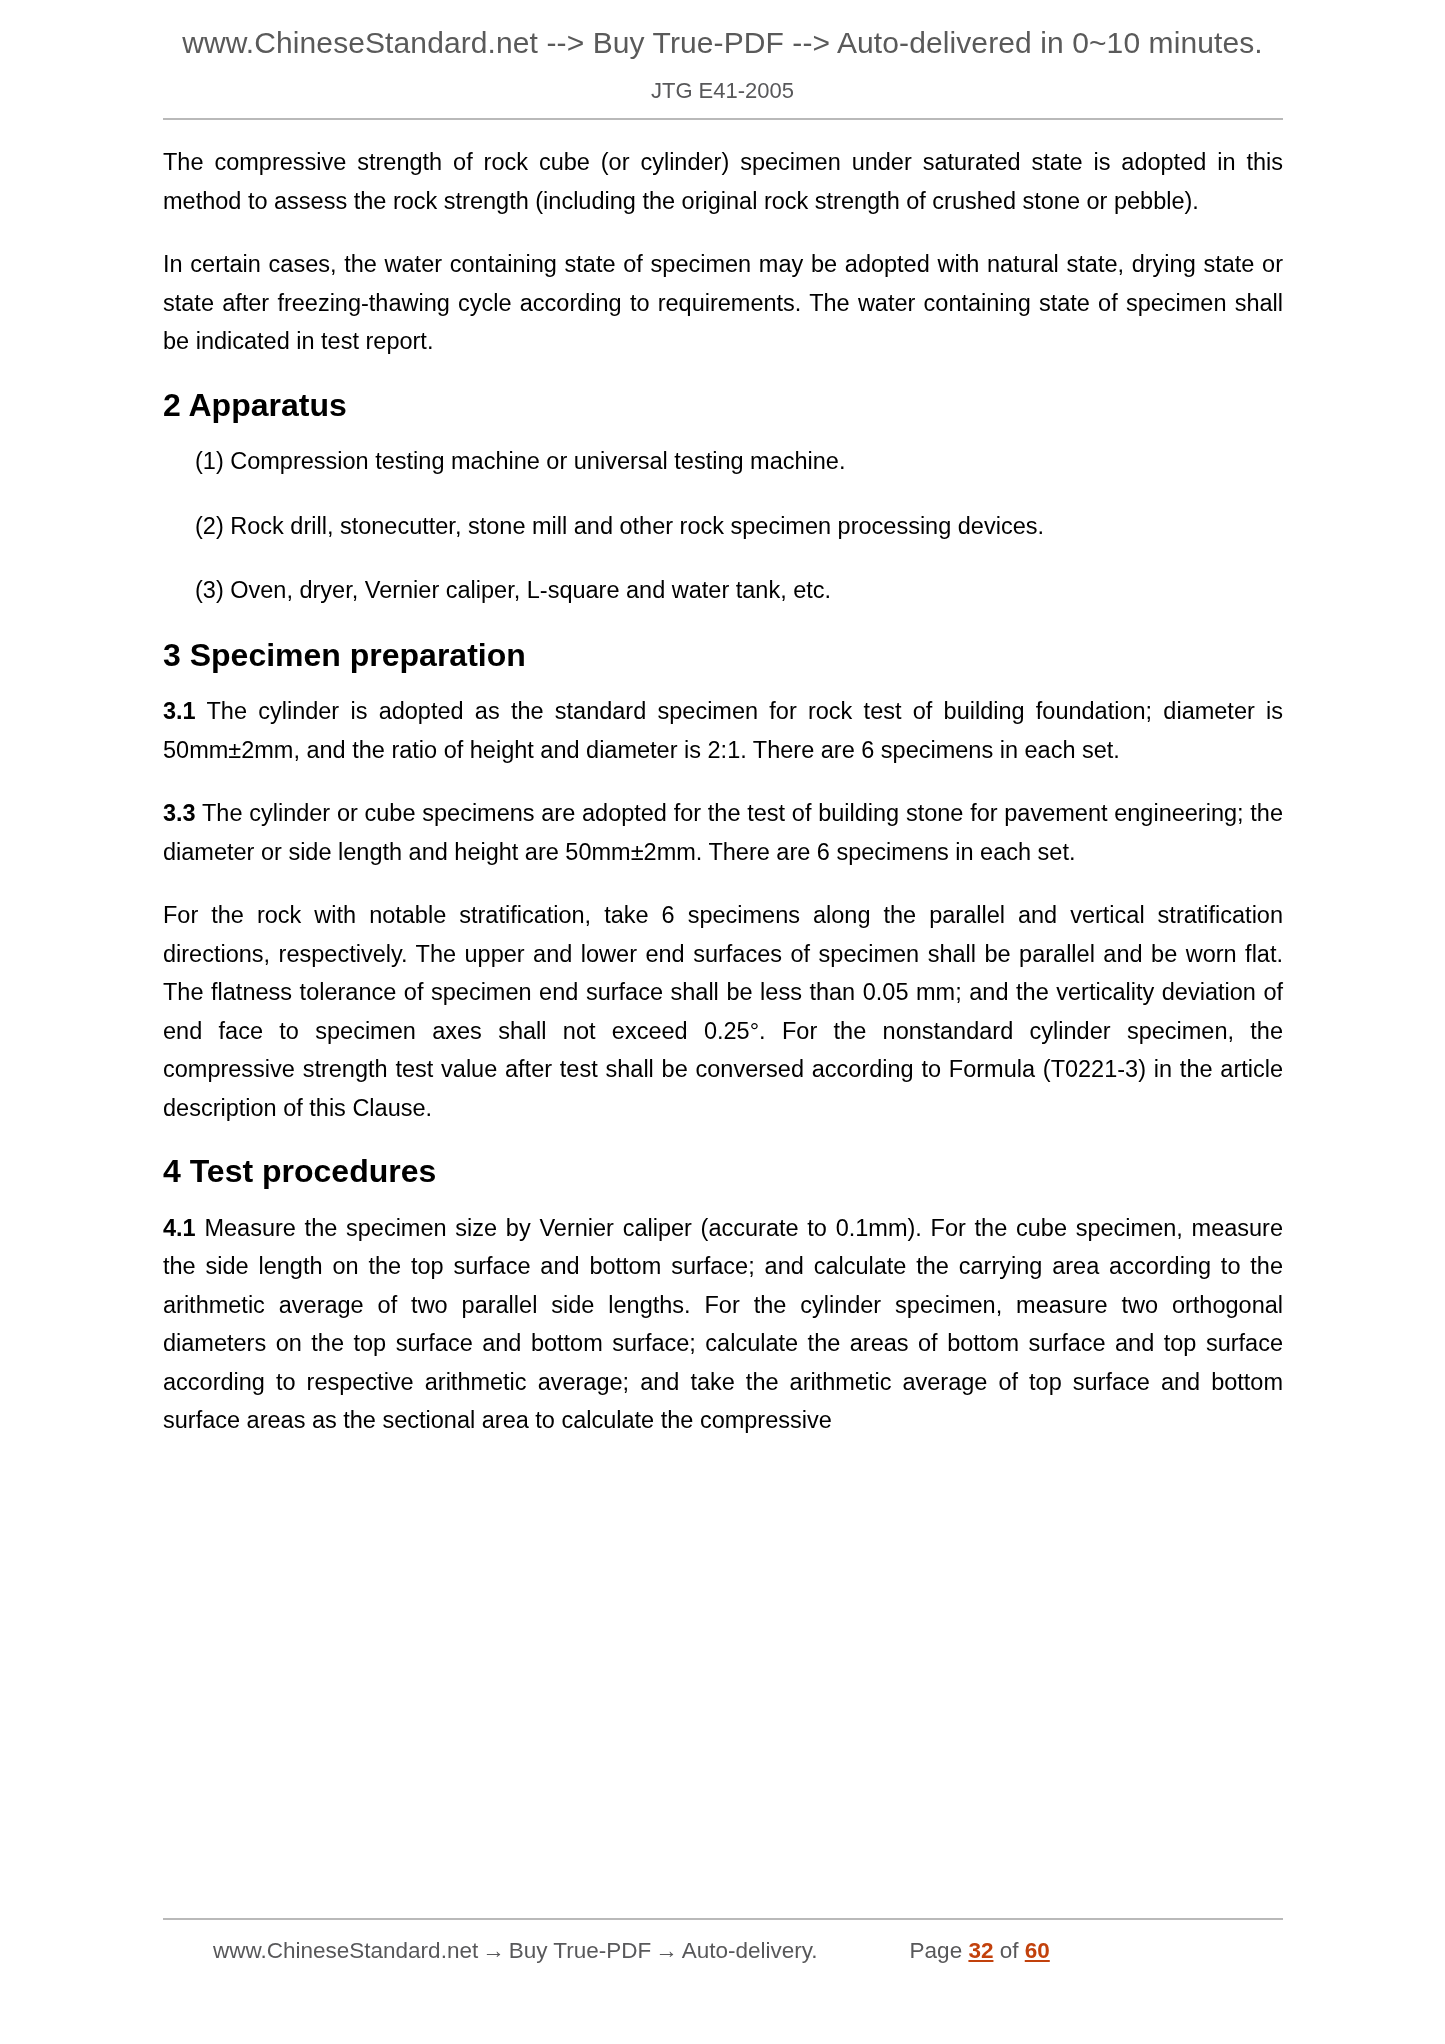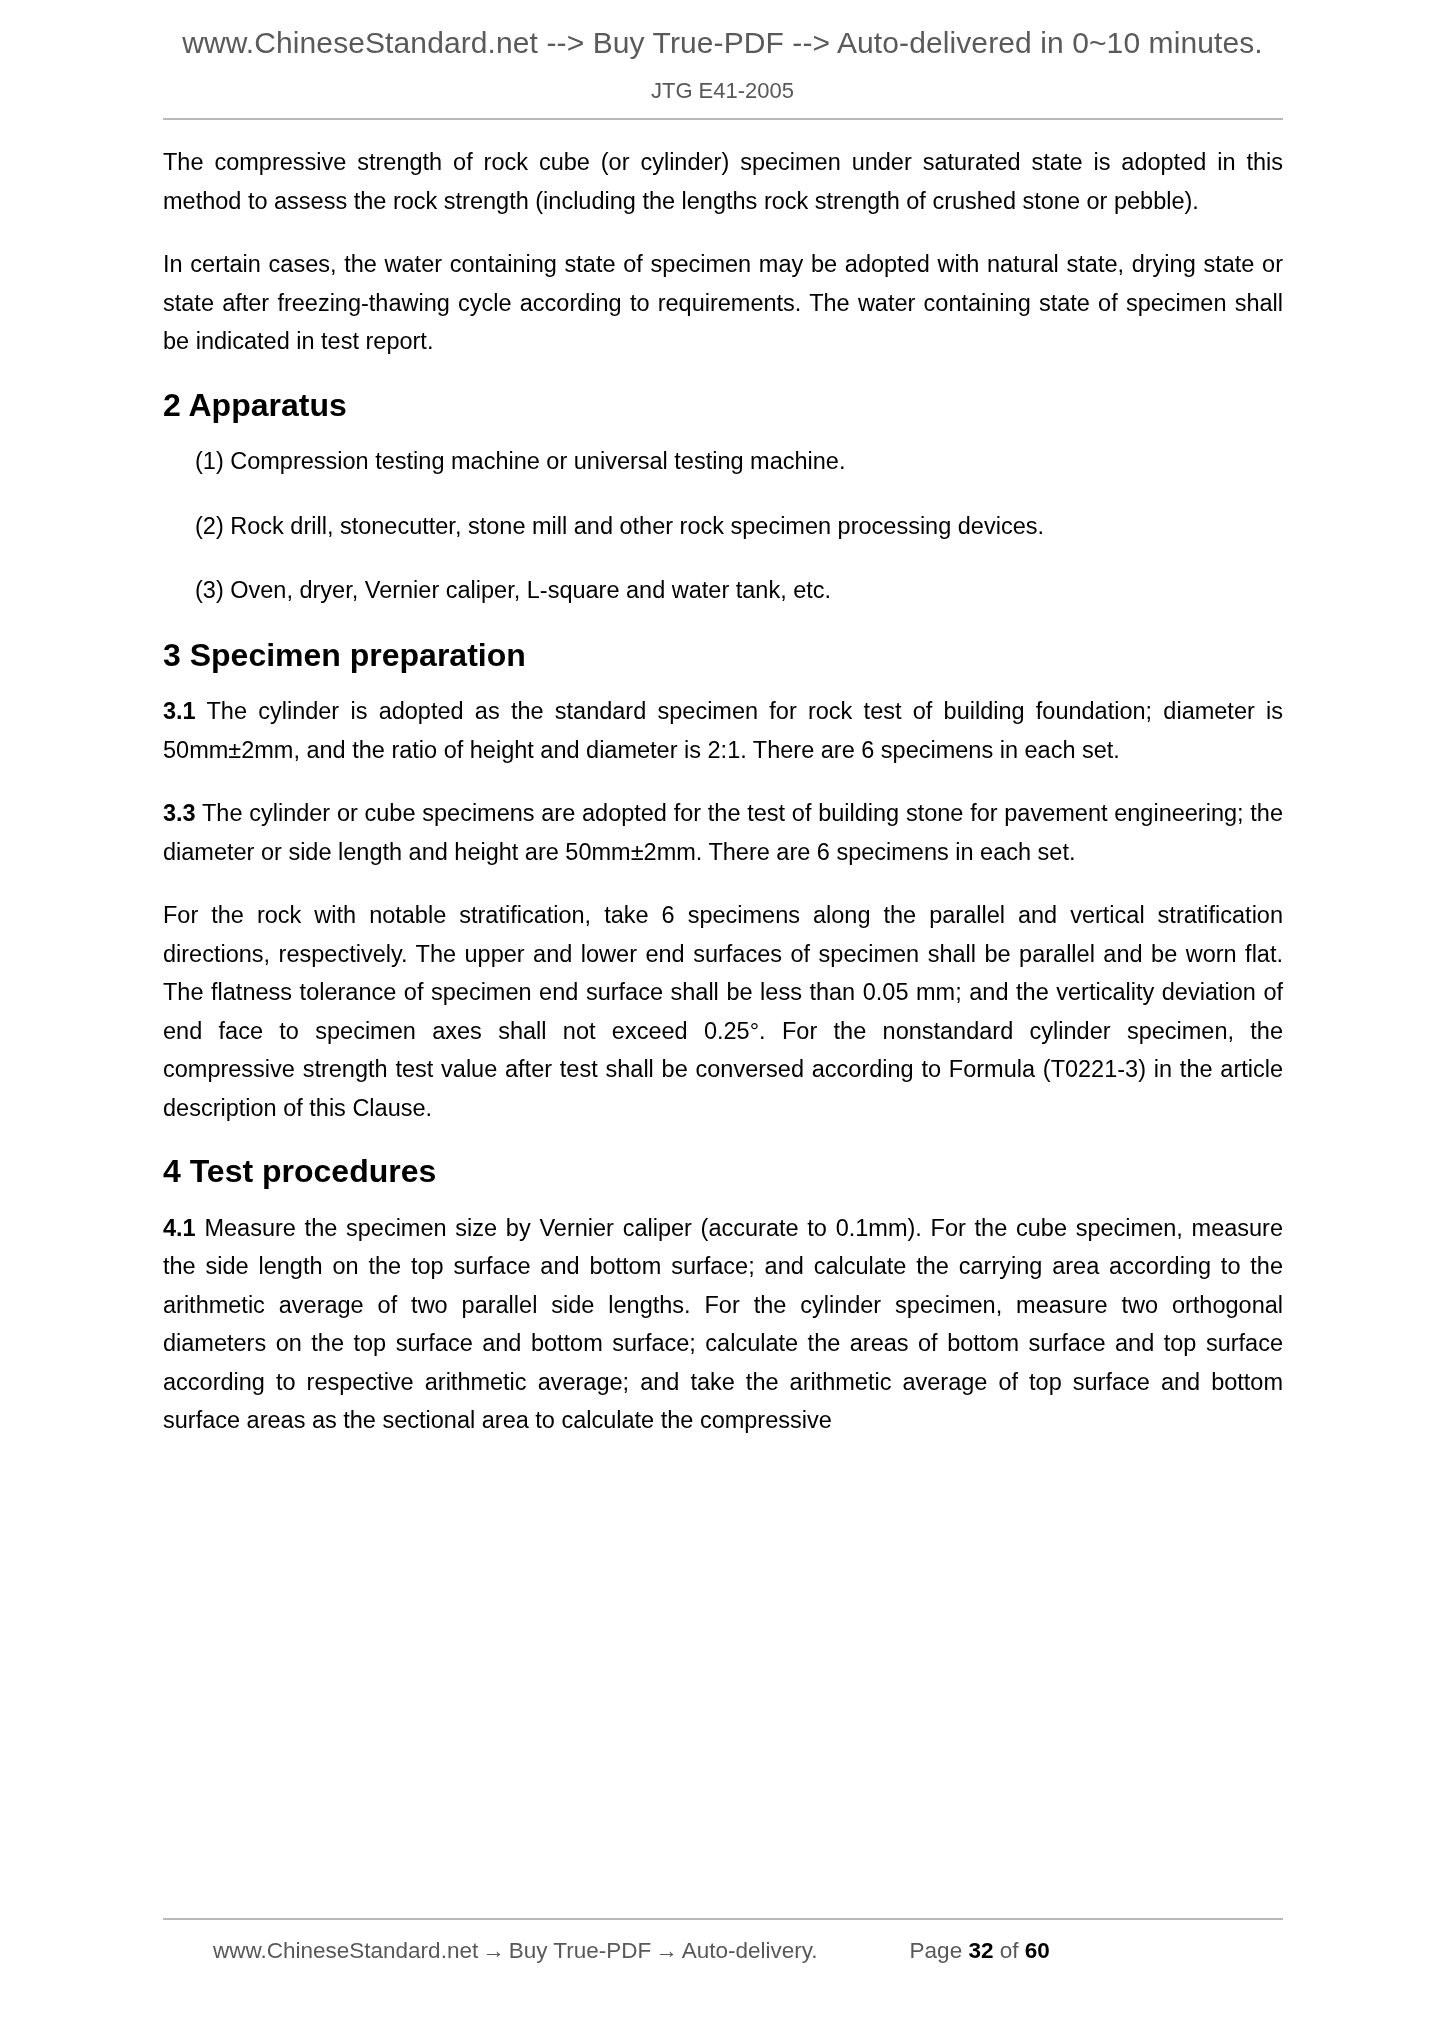--- a/index.html
+++ b/index.html
@@ -115,36 +115,36 @@
     white-space: nowrap;
   }
   .footer .site {
     color: #58585a;
   }
   .footer .arrow { padding: 0 4px; }
   .footer .right {
     margin-left: 92px;
     white-space: nowrap;
   }
-  .footer .pg-num { font-weight: bold; color: #000000; }
+  .footer .pg-num { font-weight: bold; color: #c2410c; text-decoration: underline; }
 </style>
 </head>
 <body>
 
 <div class="page">
 
   <div class="promo">www.ChineseStandard.net --&gt; Buy True-PDF --&gt; Auto-delivered in 0~10 minutes.</div>
 
   <div class="runhead">JTG E41-2005</div>
 
   <div class="rule-top"></div>
 
   <div class="content">
 
-    <p class="para">The compressive strength of rock cube (or cylinder) specimen under saturated state is adopted in this method to assess the rock strength (including the lengths rock strength of crushed stone or pebble).</p>
+    <p class="para">The compressive strength of rock cube (or cylinder) specimen under saturated state is adopted in this method to assess the rock strength (including the original rock strength of crushed stone or pebble).</p>
 
     <p class="para">In certain cases, the water containing state of specimen may be adopted with natural state, drying state or state after freezing-thawing cycle according to requirements. The water containing state of specimen shall be indicated in test report.</p>
 
     <h3 class="heading">2 Apparatus</h3>
 
     <p class="listitem">(1) Compression testing machine or universal testing machine.</p>
     <p class="listitem">(2) Rock drill, stonecutter, stone mill and other rock specimen processing devices.</p>
     <p class="listitem">(3) Oven, dryer, Vernier caliper, L-square and water tank, etc.</p>
 
     <h3 class="heading">3 Specimen preparation</h3>

